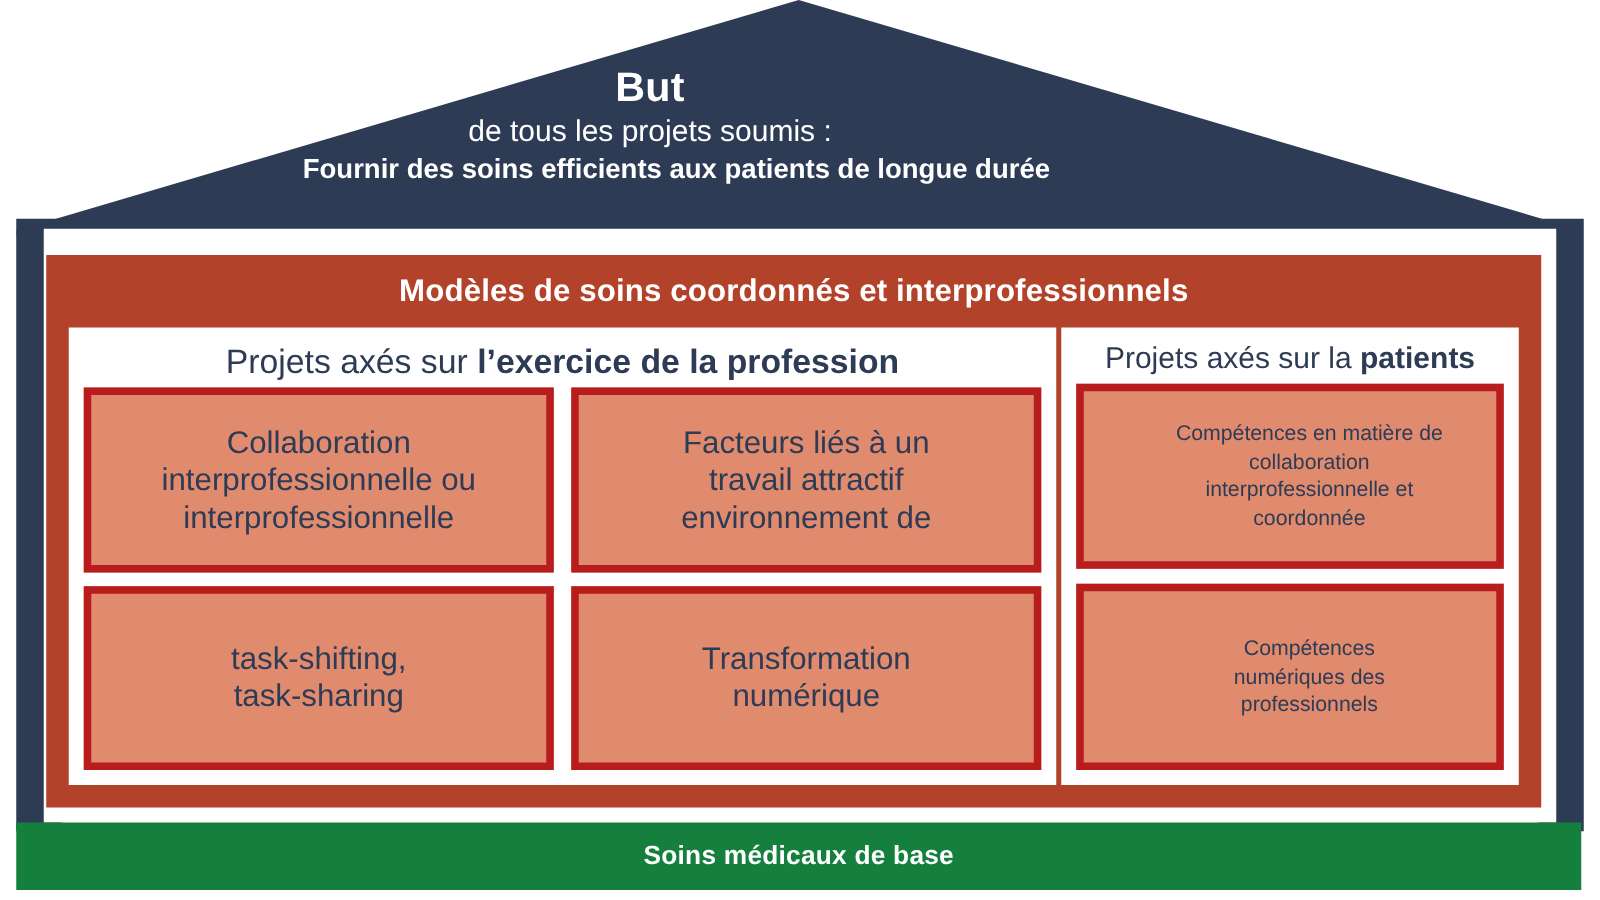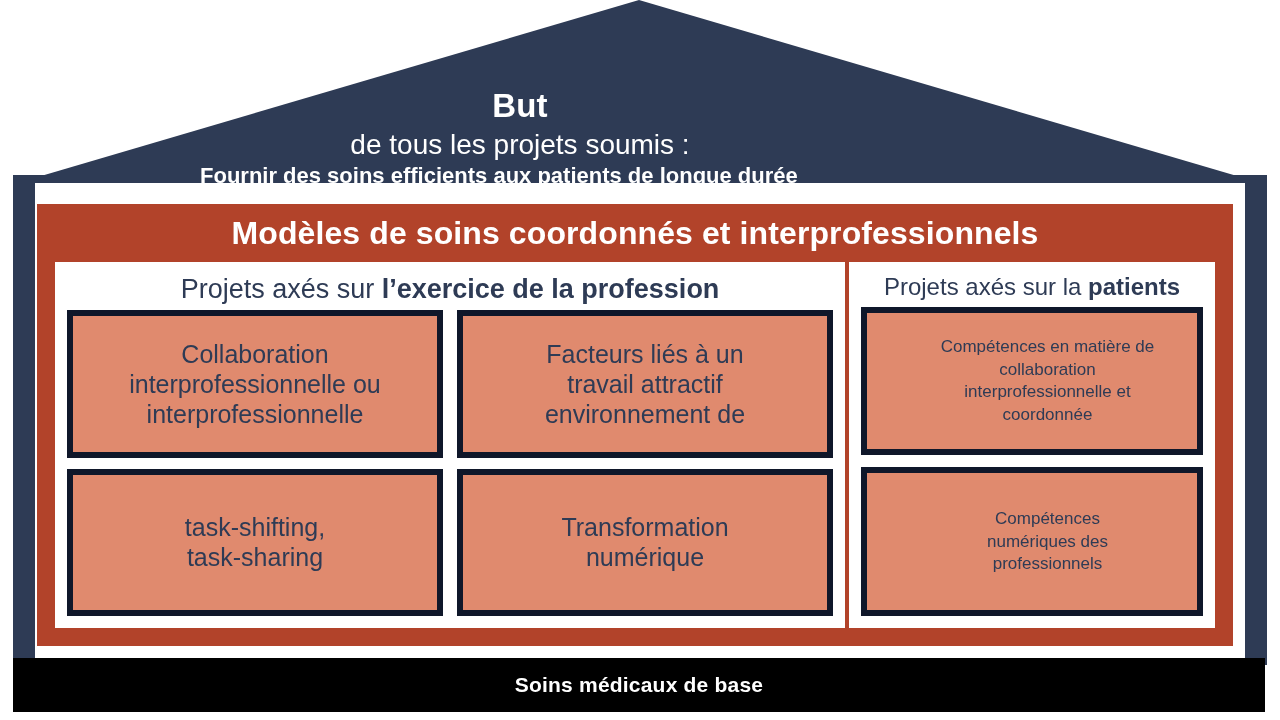--- a/index.html
+++ b/index.html
@@ -34,32 +34,31 @@
     left: 0; top: 0;
     width: 1040px;
     height: 190px;
     z-index: 3;
     display: flex;
     flex-direction: column;
     align-items: center;
     justify-content: flex-start;
     padding-top: 52px;
     color: #ffffff;
-    text-align: left;
+    text-align: right;
     pointer-events: none;
-    margin-top: 36px;
   }
   .roof-title {
     font-size: 33px;
     font-weight: bold;
     line-height: 1.08;
     letter-spacing: 0.2px;
   }
   .roof-sub1 {
-    font-size: 28px;
+    font-size: 24px;
     font-weight: normal;
     line-height: 1.25;
     margin-top: 3px;
   }
   .roof-sub2 {
     font-size: 22px;
     font-weight: bold;
     line-height: 1.22;
     width: 640px;
     margin-top: 1px;
@@ -100,21 +99,21 @@
     display: flex;
     flex-direction: column;
   }
   .red-banner {
     height: 58px;
     flex: 0 0 58px;
     display: flex;
     align-items: center;
     justify-content: center;
     color: #ffffff;
-    font-size: 32px;
+    font-size: 25px;
     font-weight: bold;
     letter-spacing: 0.1px;
   }
   .columns {
     flex: 1 1 auto;
     display: flex;
     padding: 0 18px 18px 18px;
     gap: 4px;
     border-radius: 14px;
   }
@@ -150,41 +149,41 @@
   .row {
     flex: 1 1 50%;
     display: flex;
     gap: 14px;
   }
 
   
   .card {
     flex: 1 1 0;
     background: #E08A6E;
-    border: 6px solid #0f172a;
+    border: 6px solid #b91c1c;
     display: flex;
     align-items: center;
     justify-content: center;
     text-align: center;
     color: #2E3B55;
     line-height: 1.2;
     padding: 4px 10px;
   }
   .card-lg { font-size: 25px; }
   .card-sm { font-size: 17px; }
   .card-sm .card-text { line-height: 1.32; margin-left: 31px; }
 
   
   .foundation {
     position: absolute;
     left: 13px;
     top: 658px;
     width: 1252px;
     height: 54px;
-    background: #000000;
+    background: #15803d;
     z-index: 4;
     display: flex;
     align-items: center;
     justify-content: center;
     color: #ffffff;
     font-size: 21px;
     font-weight: bold;
     letter-spacing: 0.2px;
   }
 </style>

